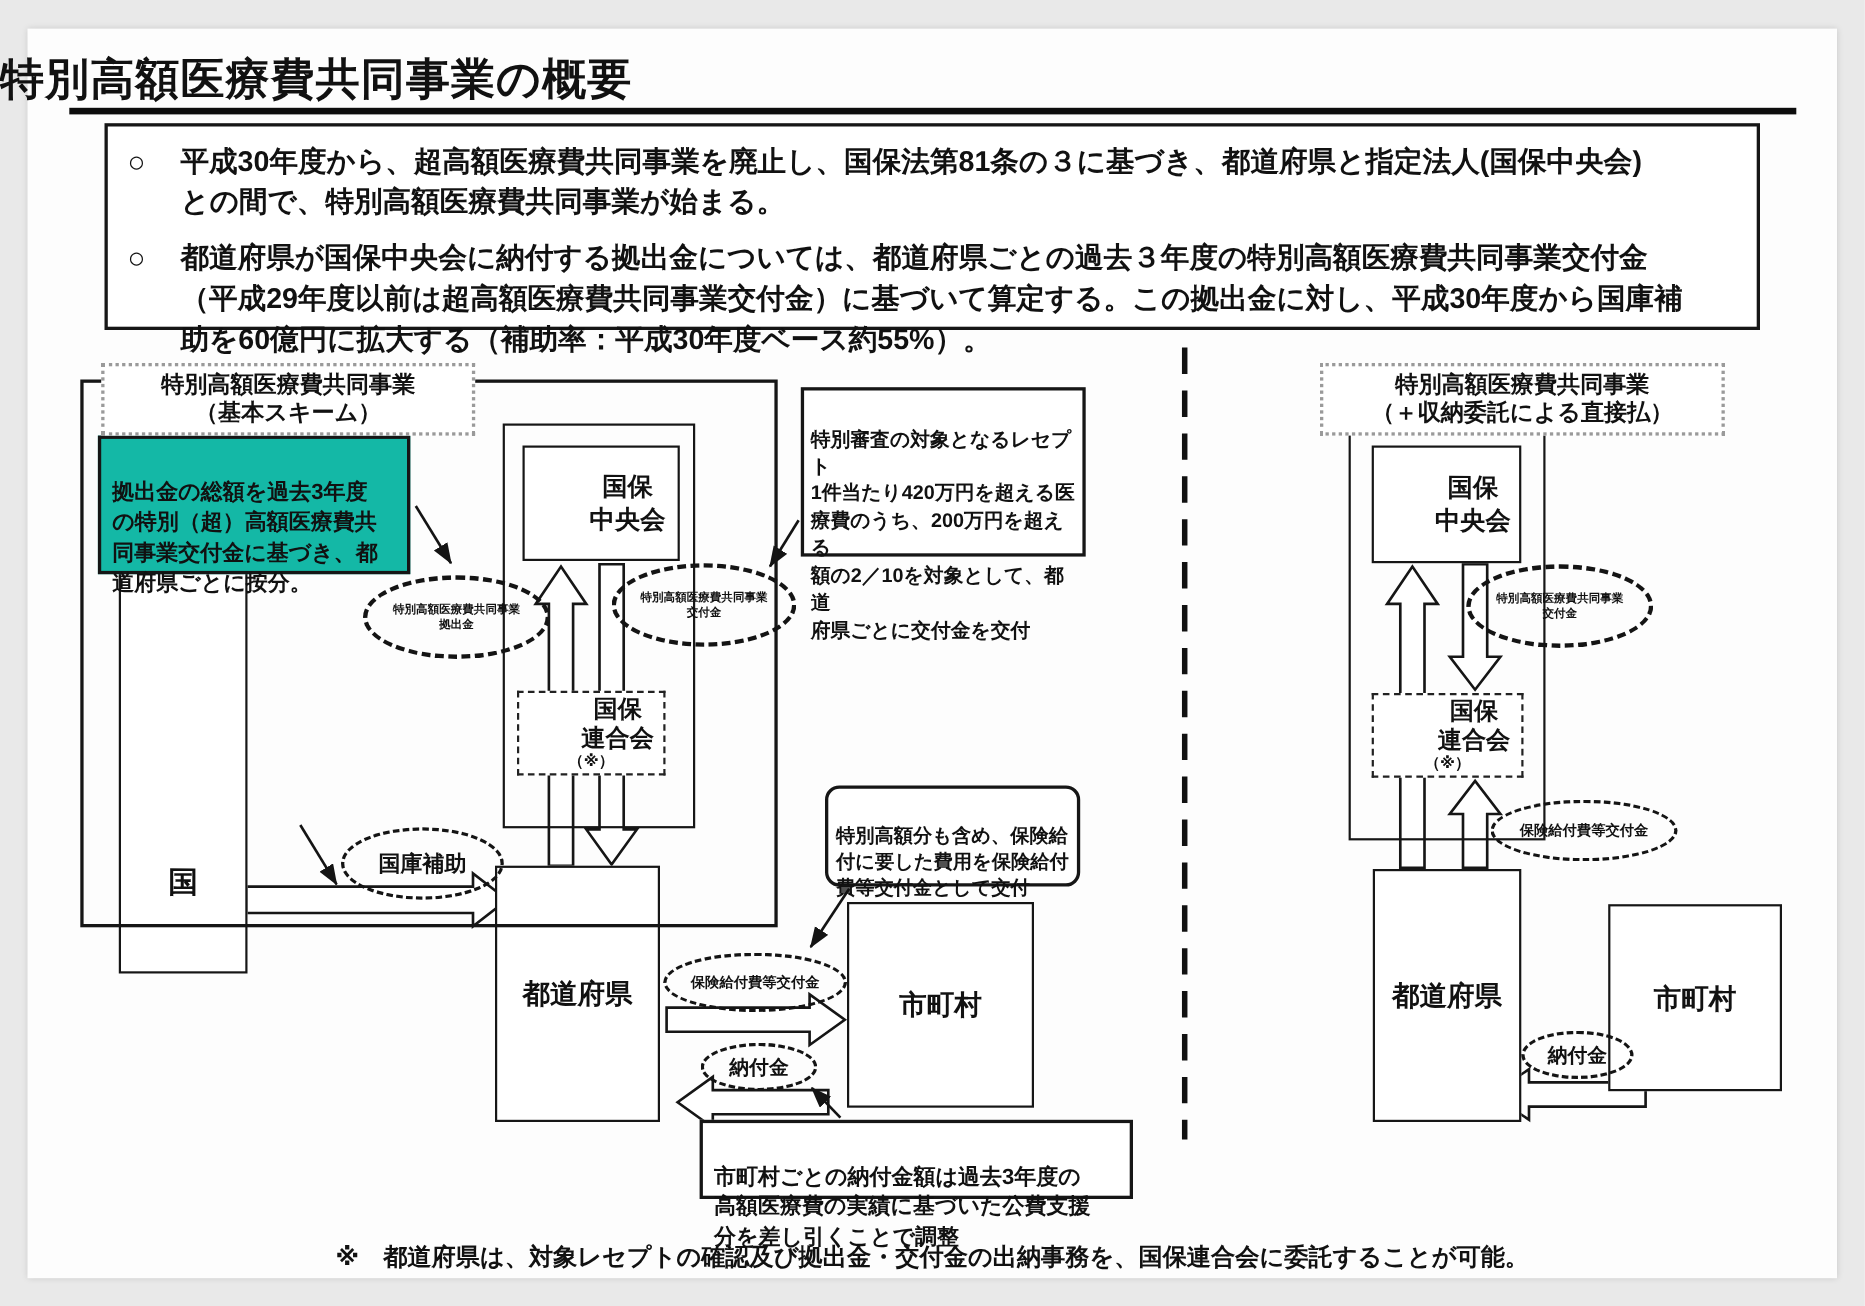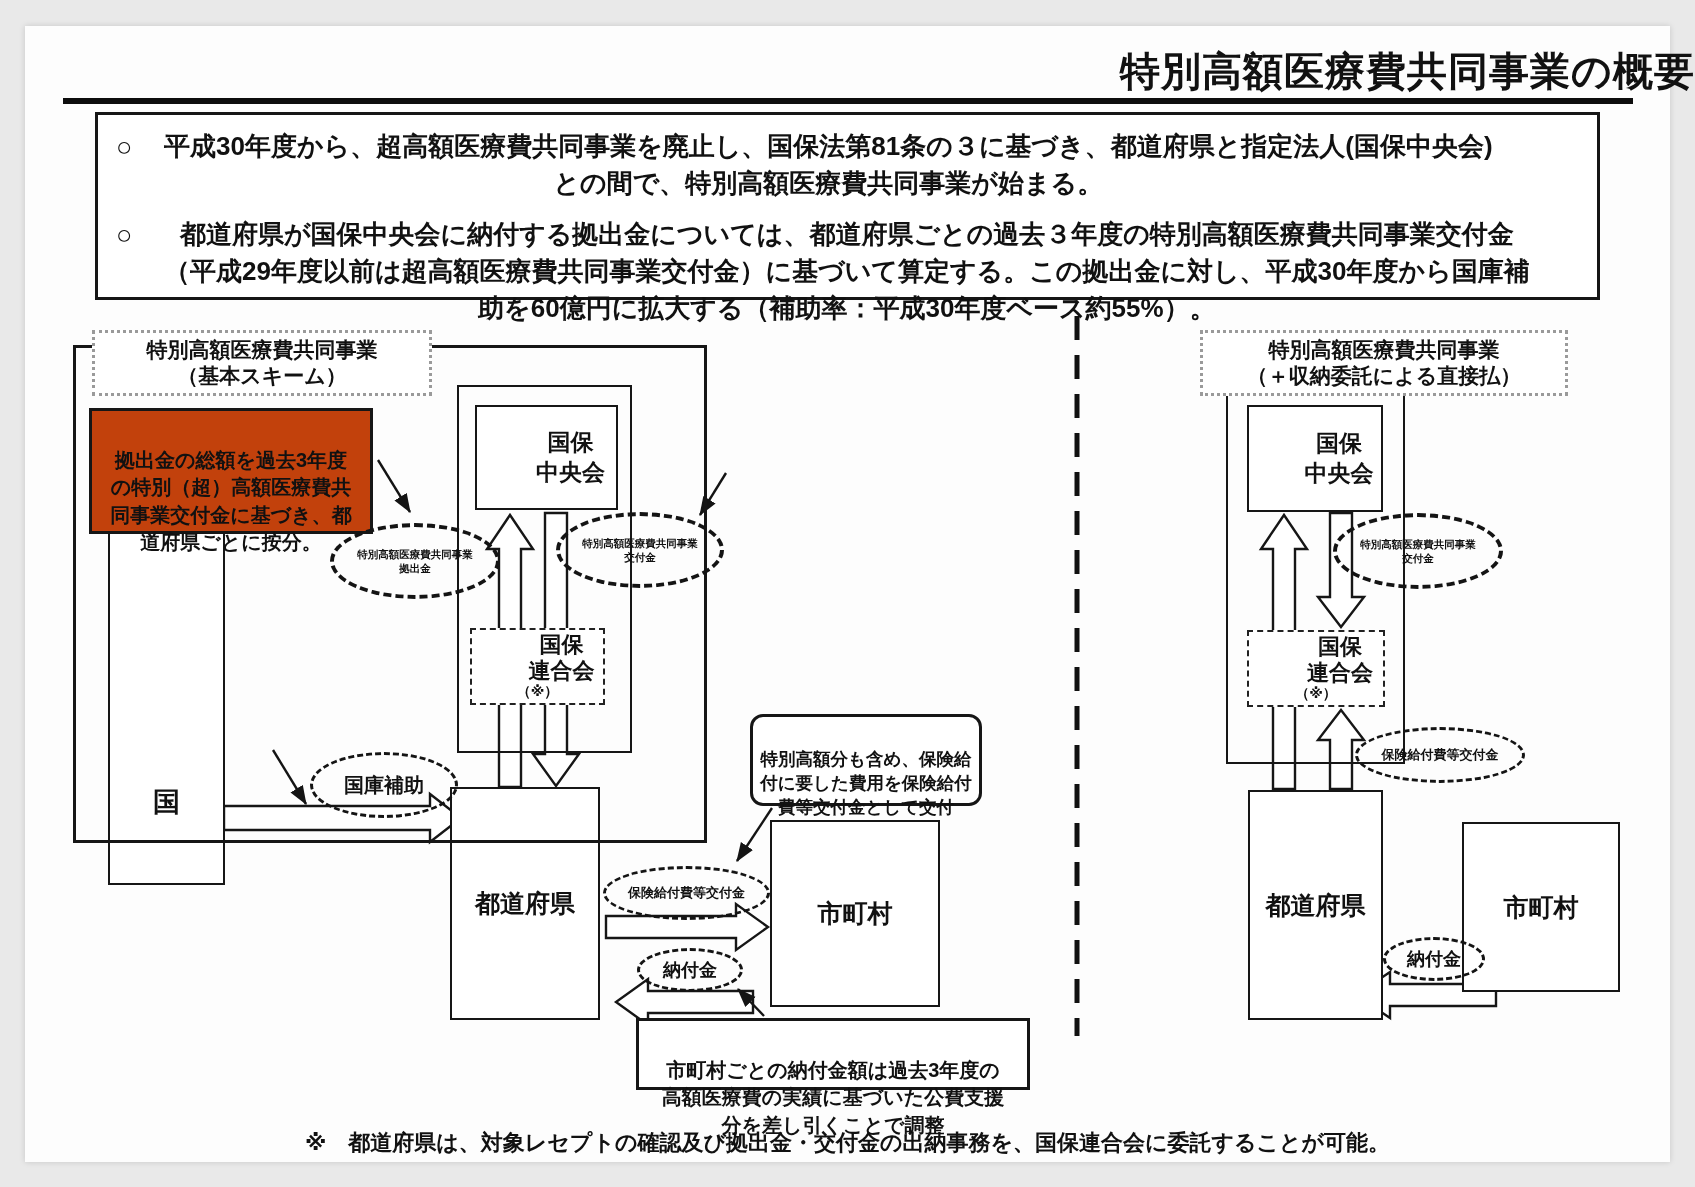--- a/index.html
+++ b/index.html
@@ -1,32 +1,32 @@
 <!DOCTYPE html>
 <html><head>
 <meta charset="utf-8">
 <style>
   html,body{margin:0;padding:0;background:#e9e9e9;}
   #stage{position:relative;width:1695px;height:1187px;background:#e9e9e9;overflow:hidden;
          font-family:"Liberation Sans","DejaVu Sans",sans-serif;color:#111;font-weight:bold;}
   #page{position:absolute;left:25px;top:26px;width:1645px;height:1136px;background:#fdfdfd;box-shadow:0 0 6px rgba(0,0,0,.15);}
   .abs{position:absolute;}
-  .ml{white-space:pre-line;text-align:center;}
+  .ml{white-space:pre-line;}
   .center{display:flex;align-items:center;justify-content:center;text-align:center;}
   .box{background:#fff;border:2.5px solid #161616;box-sizing:border-box;}
-  .box-thick{background:#c2410c;border:3.5px solid #161616;box-sizing:border-box;margin-top:12px;}
+  .box-thick{background:#14b8a6;border:3.5px solid #161616;box-sizing:border-box;}
   .frame{border:3.5px solid #161616;box-sizing:border-box;background:transparent;}
   .container-box{border:2.5px solid #161616;box-sizing:border-box;background:transparent;}
   .dash-box{background:#fff;border:2.5px dashed #222;box-sizing:border-box;}
   .label-box{background:#fff;border:3px dotted #9a9a9a;box-sizing:border-box;font-size:21px;line-height:1.25;}
   .ellipse{border:4px dashed #141414;border-radius:50%;box-sizing:border-box;background:transparent;}
   .note{font-size:20px;line-height:1.38;padding:8px 10px;}
   .z1{z-index:1}.z2{z-index:2}.z3{z-index:3}.z4{z-index:4}.z5{z-index:5}
   .node-label{line-height:1.3;padding-left:48px;}
-  #title{left:0;top:44px;width:1695px;text-align:right;font-size:40px;letter-spacing:1px;font-family:Liberation Serif, serif;}
+  #title{left:0;top:44px;width:1695px;text-align:left;font-size:40px;letter-spacing:1px;font-family:Liberation Serif, serif;}
   #title-rule{left:63px;top:98px;width:1570px;height:6px;background:#0d0d0d;}
   #summary{left:95px;top:112px;width:1505px;height:188px;border:3px solid #161616;box-sizing:border-box;background:#fff;padding:13px 16px 0 18px;}
   .bullet{display:flex;margin-bottom:14px;}
   .bmark{font-size:27px;width:48px;flex:0 0 48px;line-height:1.42;}
   .btext{font-size:26px;line-height:1.42;}
   #footnote{left:0;top:1128px;width:1695px;text-align:center;font-size:22px;}
 </style>
 </head>
 <body>
 
@@ -93,20 +93,27 @@
   </div>
   <div class="abs z2 box center" style="left:770px;top:820px;width:170px;height:187px;border-width:2px;font-size:25px;">
     <span>市町村</span>
   </div>
   <div class="abs z2 box-thick note ml" style="left:89px;top:396px;width:284px;height:126px;">
     <span>拠出金の総額を過去3年度
 の特別（超）高額医療費共
 同事業交付金に基づき、都
 道府県ごとに按分。</span>
   </div>
+  <div class="abs z2 box note ml" style="left:728px;top:352px;width:259px;height:154px;border-width:3px;font-size:18px;padding:7px 6px;">
+    <span>特別審査の対象となるレセプト
+1件当たり420万円を超える医
+療費のうち、200万円を超える
+額の2／10を対象として、都道
+府県ごとに交付金を交付</span>
+  </div>
   <div class="abs z2 box note ml" style="left:750px;top:714px;width:232px;height:92px;border-width:3px;font-size:17.5px;padding:6px 7px;border-radius:13px;">
     <span>特別高額分も含め、保険給
 付に要した費用を保険給付
 費等交付金として交付</span>
   </div>
   <div class="abs z2 box note ml" style="left:636px;top:1018px;width:394px;height:72px;border-width:3px;">
     <span>市町村ごとの納付金額は過去3年度の
 高額医療費の実績に基づいた公費支援
 分を差し引くことで調整</span>
   </div>

